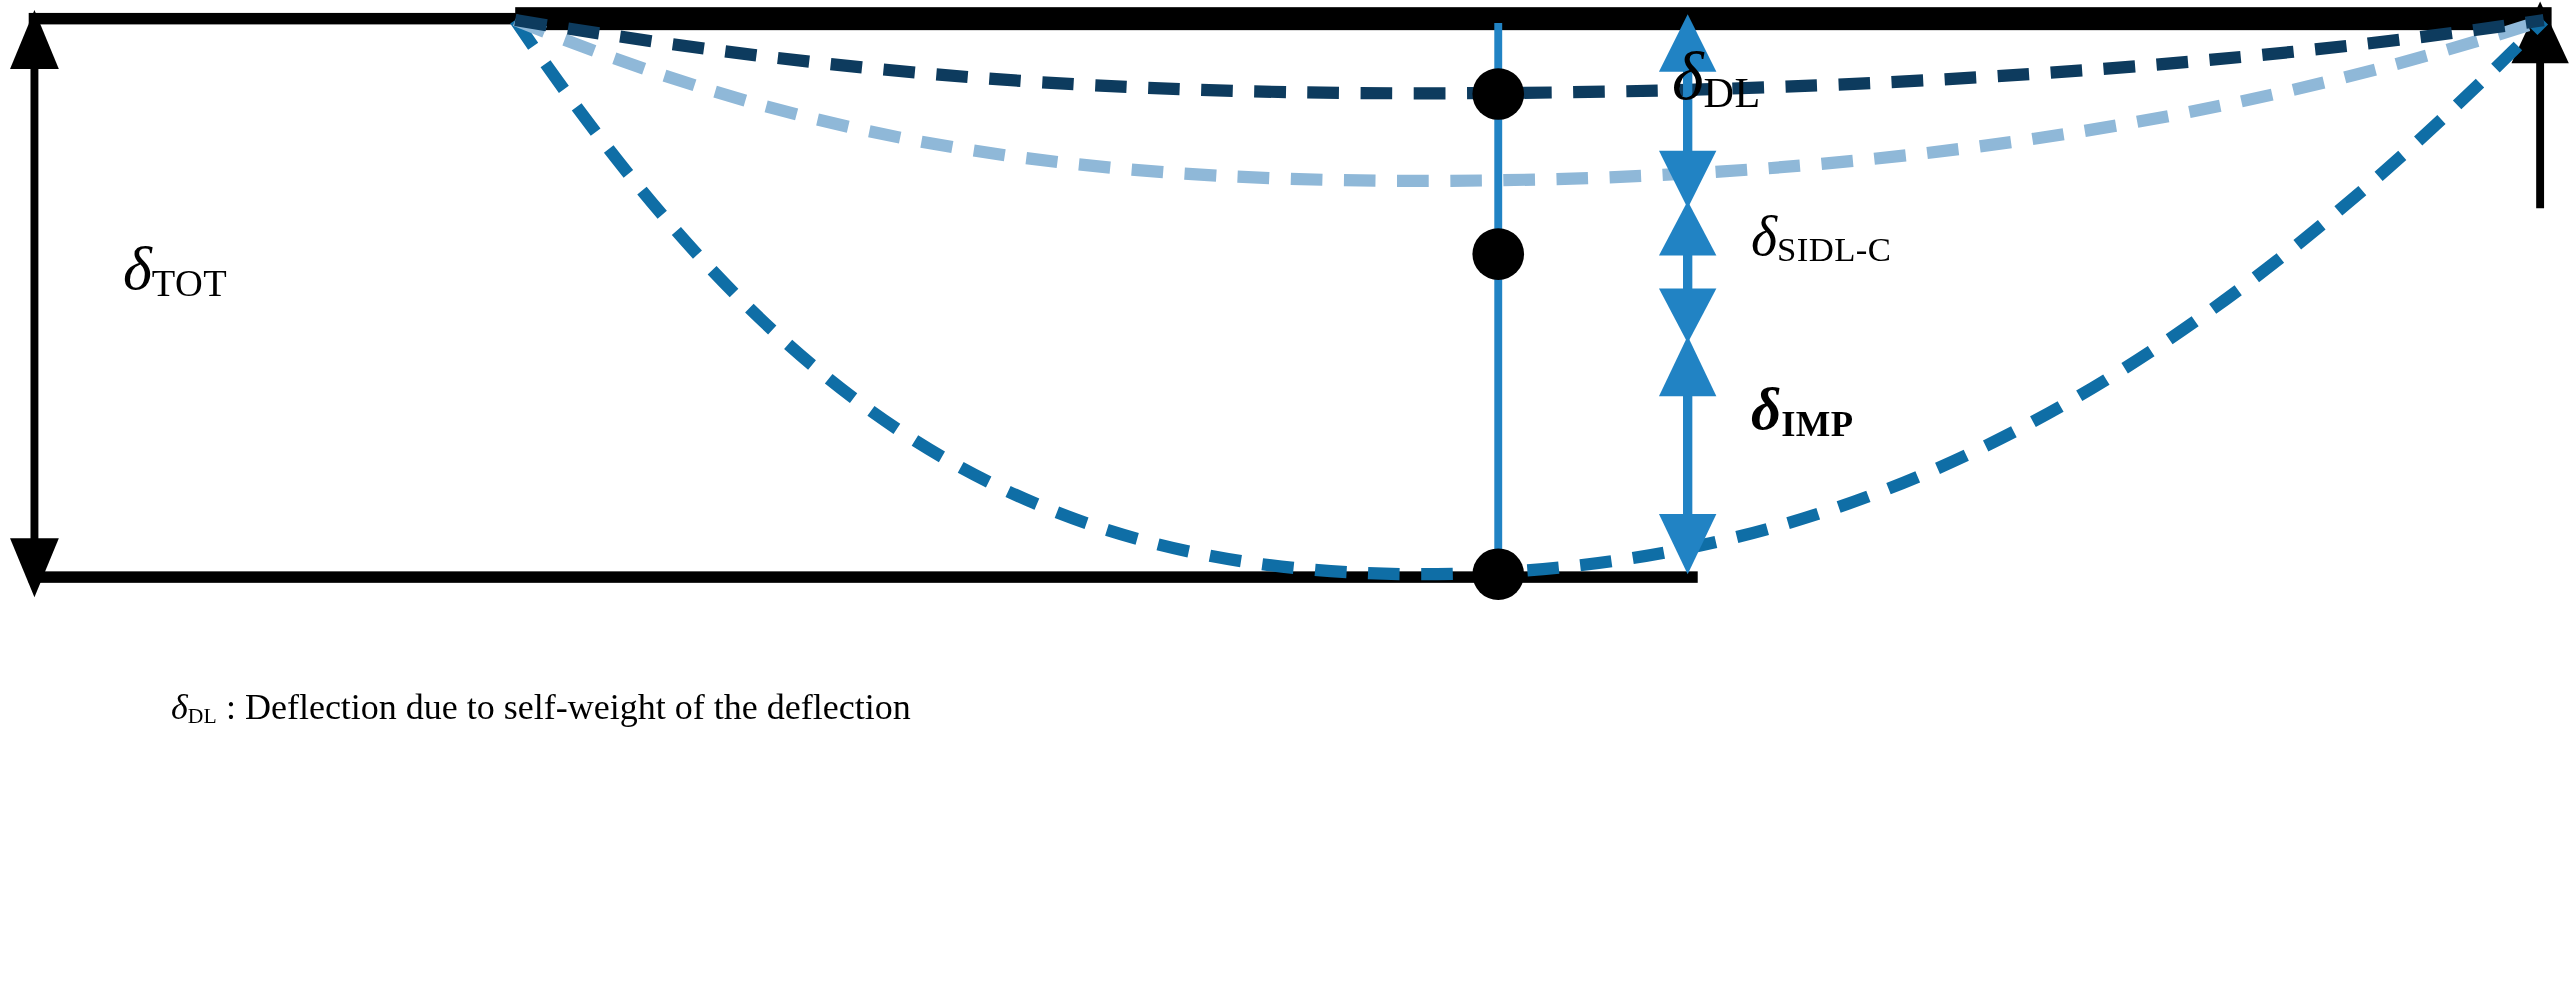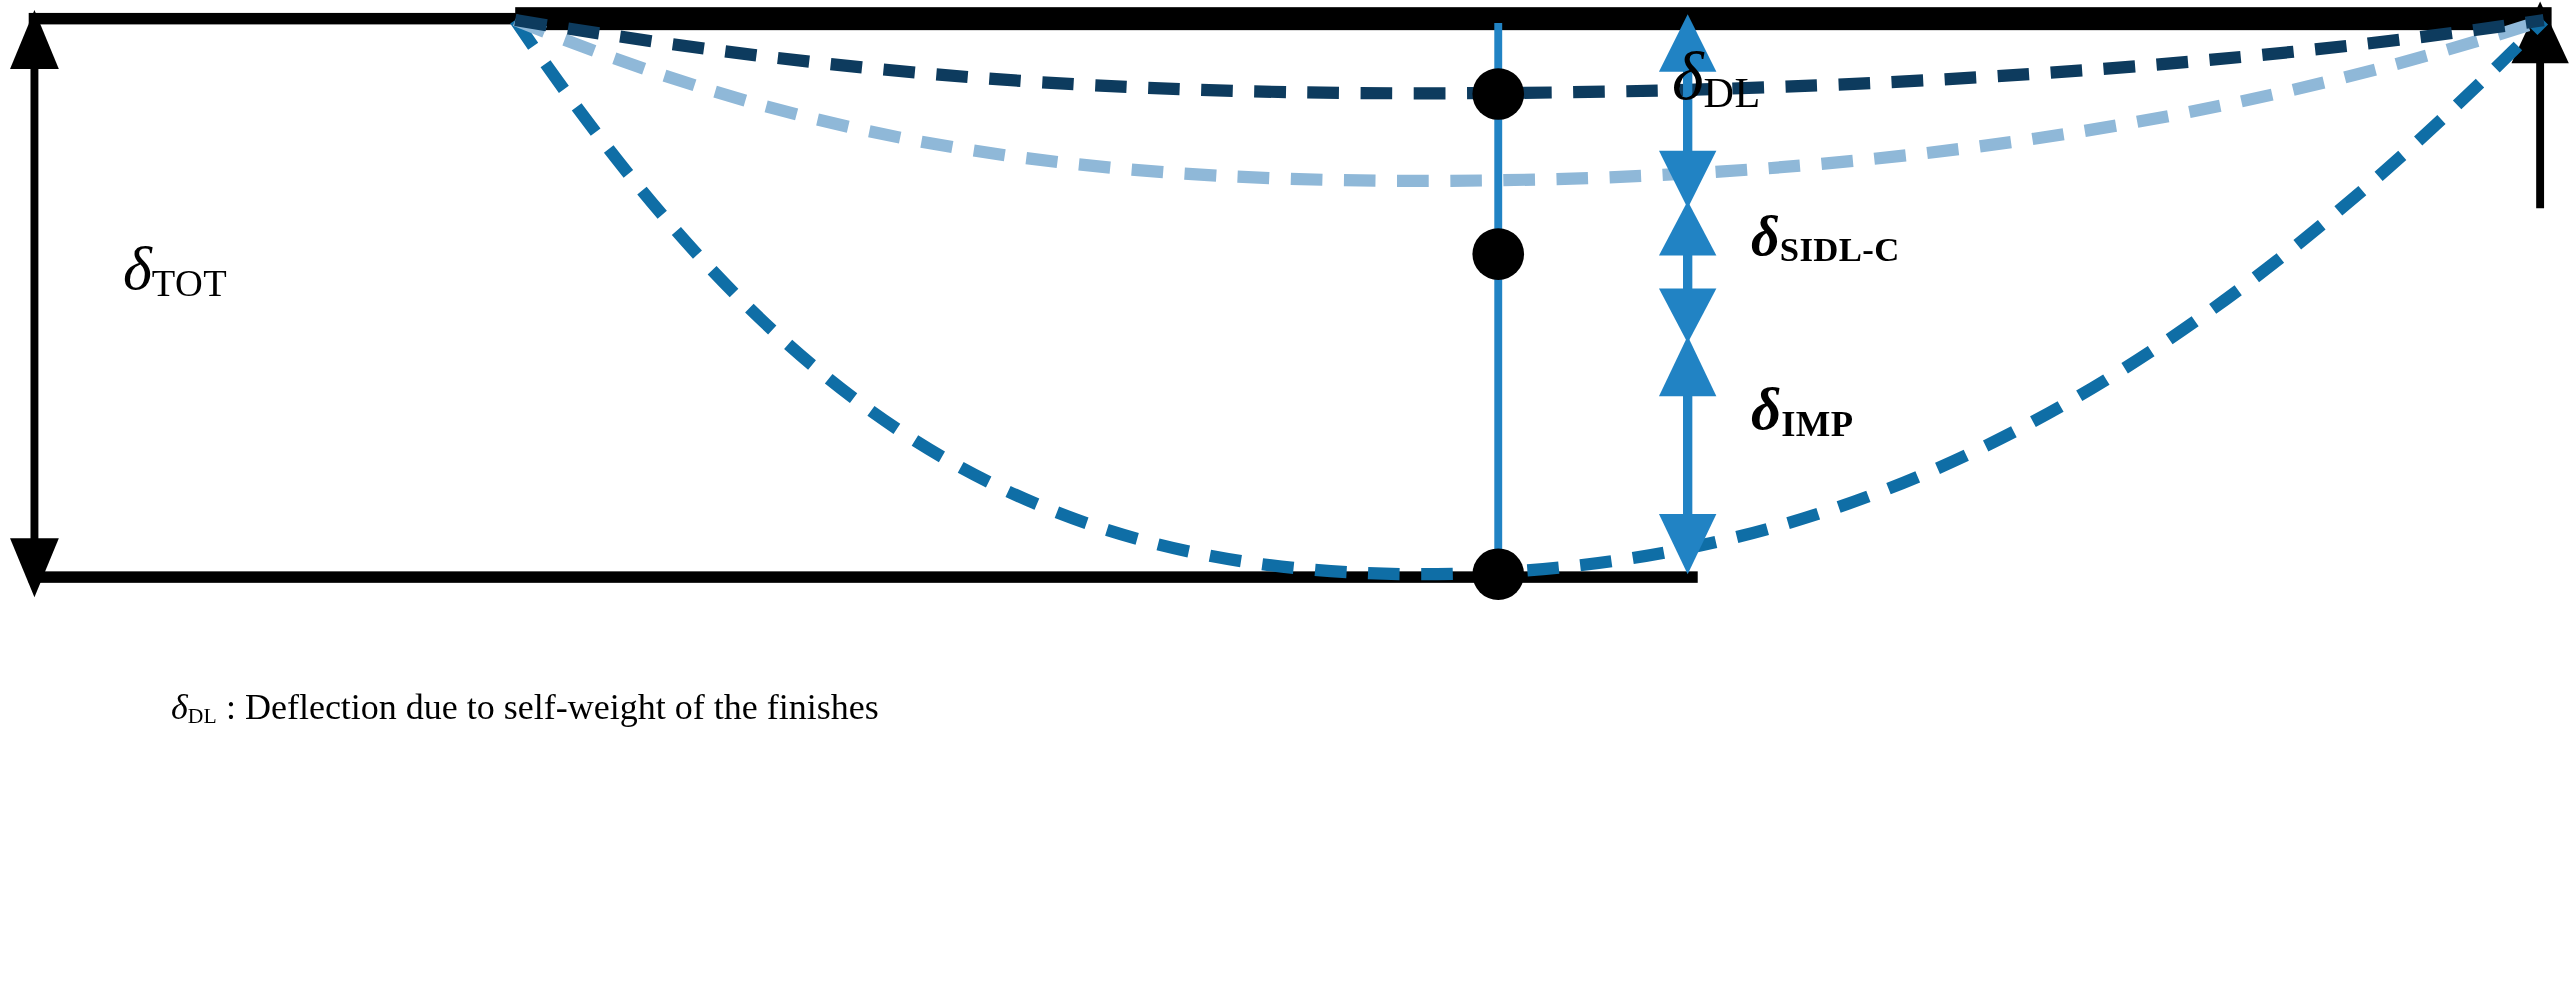--- a/index.html
+++ b/index.html
@@ -7,21 +7,21 @@
        font-family:"Liberation Serif","DejaVu Serif",serif;color:#000;}
 
   #diagram-svg{position:absolute;left:0;top:0;width:2576px;height:646px;}
 
   .math-label{position:absolute;white-space:nowrap;line-height:1;}
   .delta-glyph{font-style:italic;font-family:"Liberation Serif","DejaVu Serif",serif;}
   .sub{font-size:0.62em;vertical-align:-0.18em;letter-spacing:0.4px;}
 
   #label-tot{left:75px;top:237px;font-size:62px;margin-left:48px;}
   #label-dl{left:1672px;top:42px;font-size:68px;}
-  #label-sidlc{left:1751px;top:208px;font-size:56px;font-weight:bold;}
+  #label-sidlc{left:1751px;top:208px;font-size:56px;}
   #label-imp{left:1751px;top:380px;font-size:59px;font-weight:bold;}
 
   #legend{position:absolute;left:0;top:689px;width:2576px;height:301px;}
   .legend-col{position:absolute;top:0;}
   #legend-col-left{left:171px;width:1234px;}
   #legend-col-right{left:1415px;width:1148px;}
   .legend-line{font-size:36px;line-height:1.05;margin-bottom:47px;white-space:nowrap;}
   .legend-line .sub{font-size:0.60em;vertical-align:-0.17em;letter-spacing:0.2px;}
 </style>
 </head>
@@ -92,21 +92,21 @@
 
 <div class="math-label" id="label-imp">
   <span class="delta-glyph">δ</span><span class="sub">IMP</span>
 </div>
 
 <div id="legend">
 
   <div class="legend-col" id="legend-col-left">
 
     <div class="legend-line">
-      <span class="delta-glyph">δ</span><span class="sub">DL</span><span> : </span><span>Deflection due to self-weight of the finishes</span>
+      <span class="delta-glyph">δ</span><span class="sub">DL</span><span> : </span><span>Deflection due to self-weight of the deflection</span>
     </div>
 
 
 
   </div>
 
   <div class="legend-col" id="legend-col-right">
 
 
 

